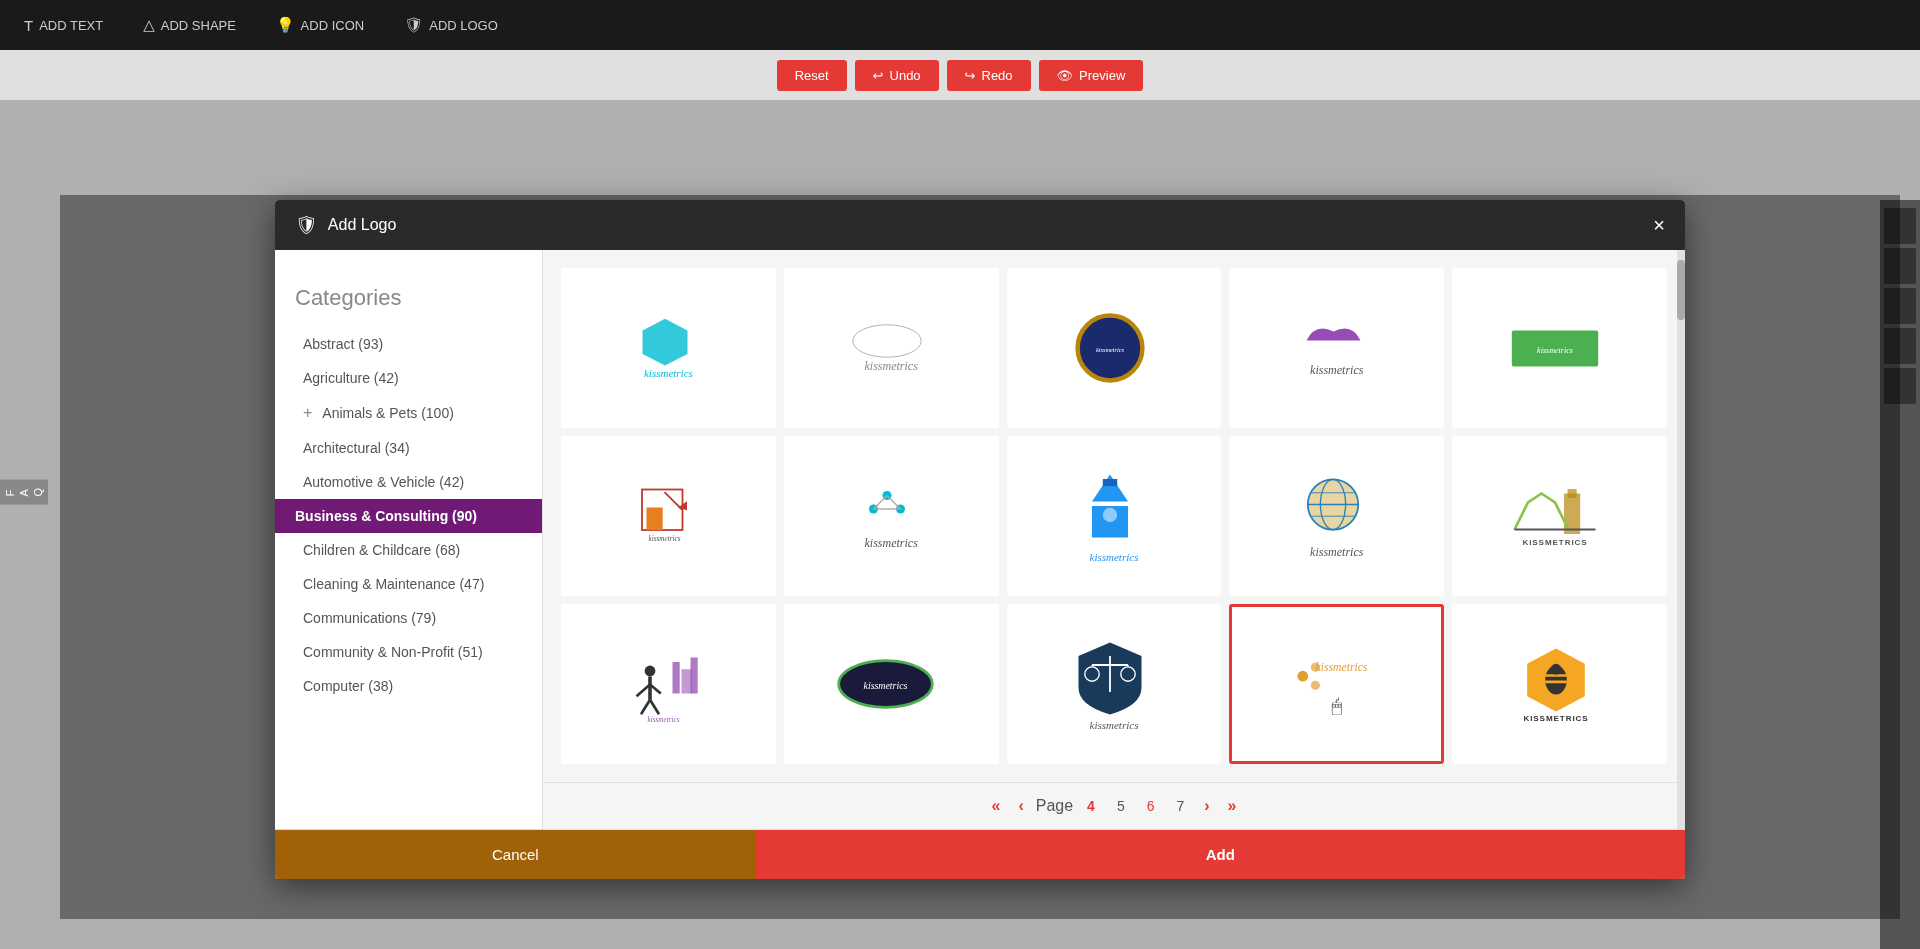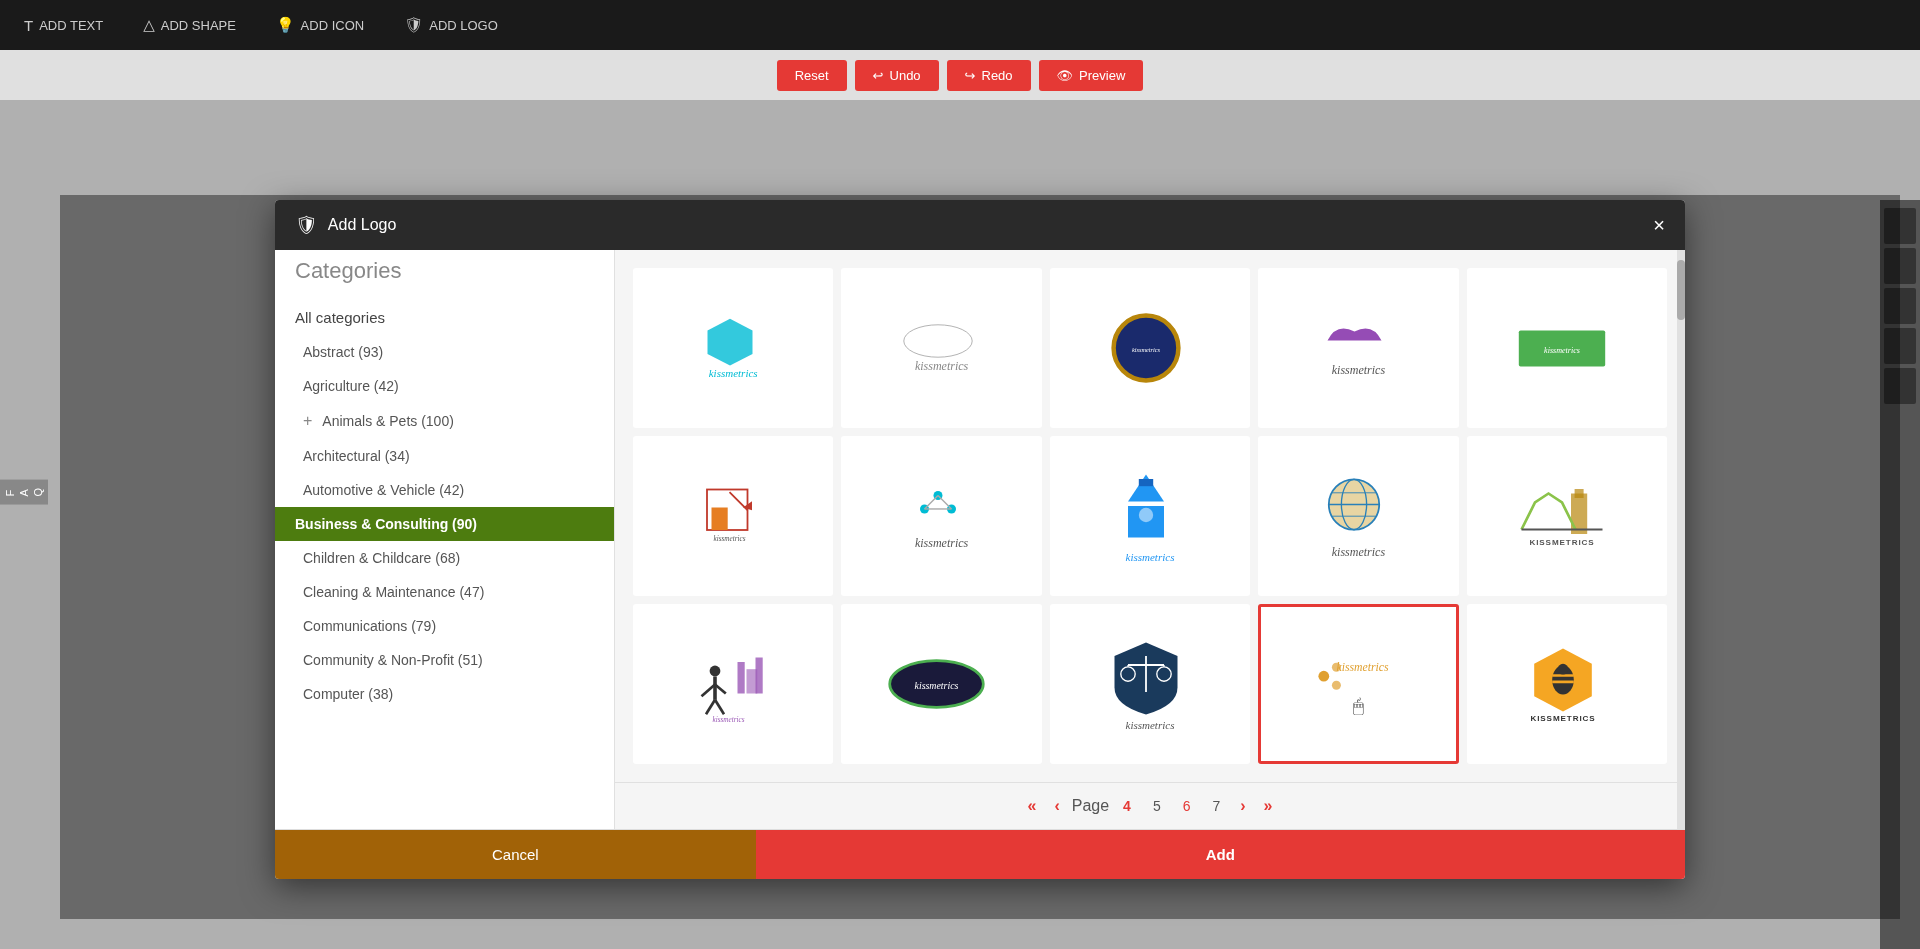--- a/index.html
+++ b/index.html
@@ -171,26 +171,26 @@
     }
 
     .modal-body {
       display: flex;
       flex: 1;
       overflow: hidden;
     }
 
     
     .categories-panel {
-      width: 340px;
+      width: 268px;
       background: #fff;
       border-right: 1px solid #e0e0e0;
       overflow-y: auto;
       flex-shrink: 0;
-      padding: 8px 0;
+      padding: 35px 0;
     }
     .categories-title {
       font-size: 22px;
       color: #888;
       padding: 0 20px 16px 20px;
       font-weight: normal;
     }
     .cat-item {
       padding: 9px 20px 9px 28px;
       font-size: 14px;
@@ -199,21 +199,21 @@
       display: flex;
       align-items: center;
       gap: 6px;
     }
     .cat-item.all {
       padding-left: 20px;
       color: #444;
       font-size: 15px;
     }
     .cat-item.active {
-      background: #4d7c0f;
+      background: #701a75;
       color: #fff;
       font-weight: bold;
       padding-left: 20px;
     }
     .cat-item .plus { color: #888; margin-right: 4px; font-size: 16px; }
 
     
     .logo-grid-panel {
       flex: 1;
       overflow-y: auto;
@@ -387,23 +387,20 @@
         <span style="font-size:18px;">🛡</span>
         <span class="modal-title">Add Logo</span>
         <button class="modal-close">×</button>
       </div>
 
       <div class="modal-body">
 
         <div class="categories-panel">
           <div class="categories-title">Categories</div>
 
-          <div class="cat-item all">
-            <span>All categories</span>
-          </div>
           <div class="cat-item">
             <span>Abstract (93)</span>
           </div>
           <div class="cat-item">
             <span>Agriculture (42)</span>
           </div>
           <div class="cat-item">
             <span class="plus">+</span>
             <span>Animals &amp; Pets (100)</span>
           </div>

